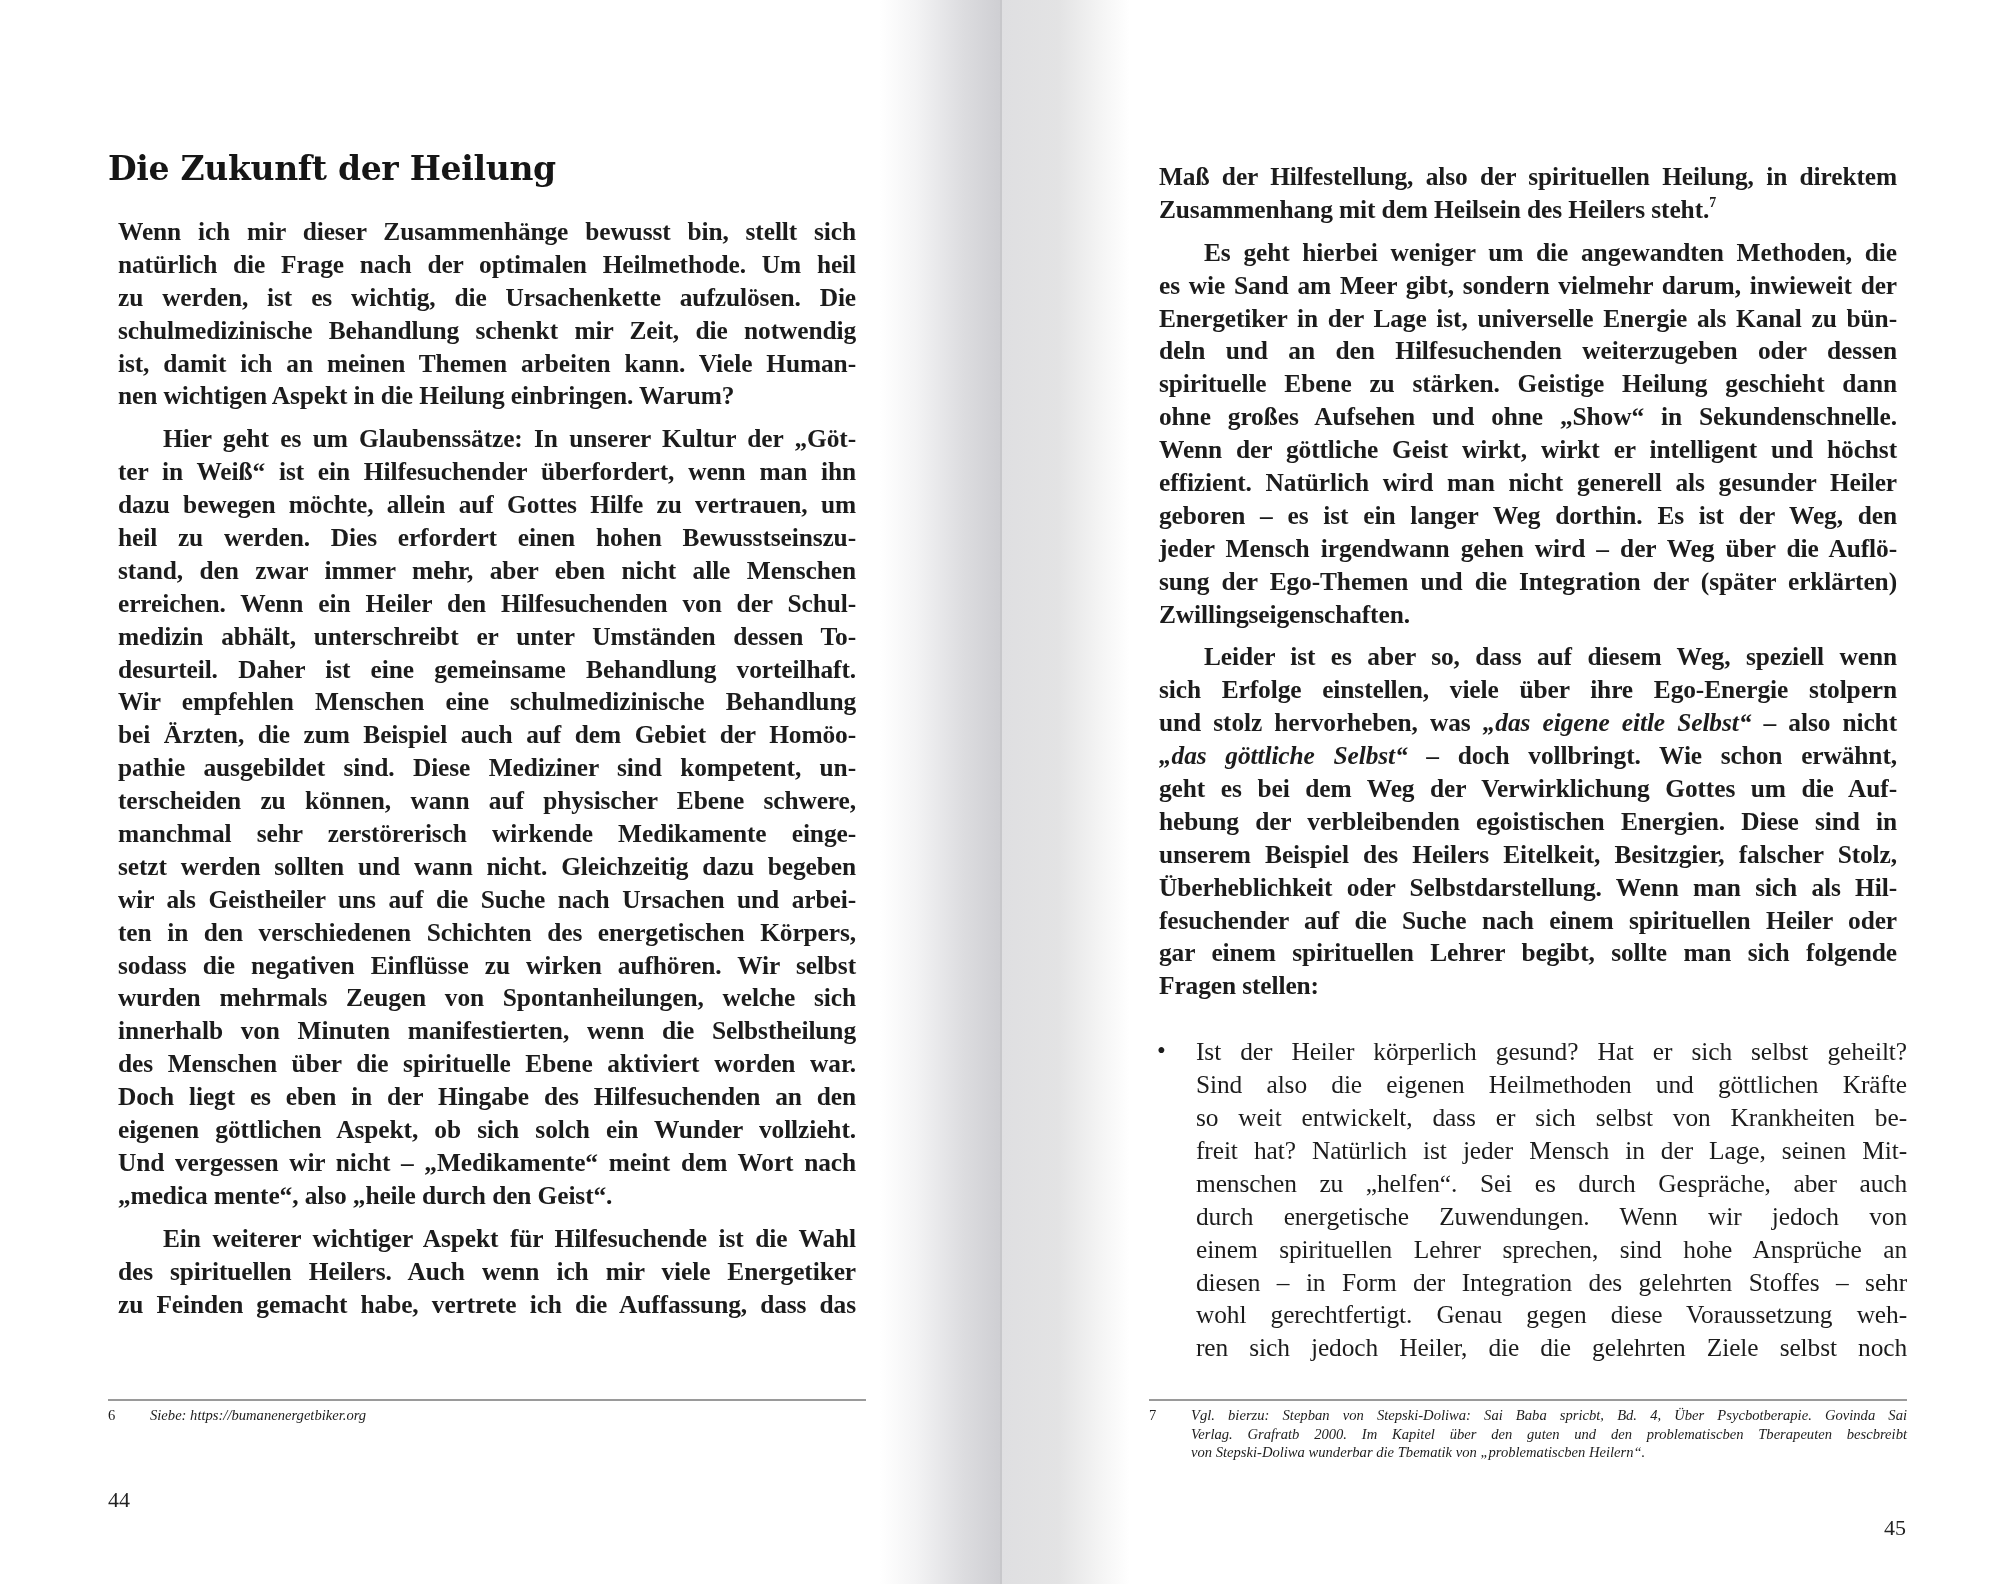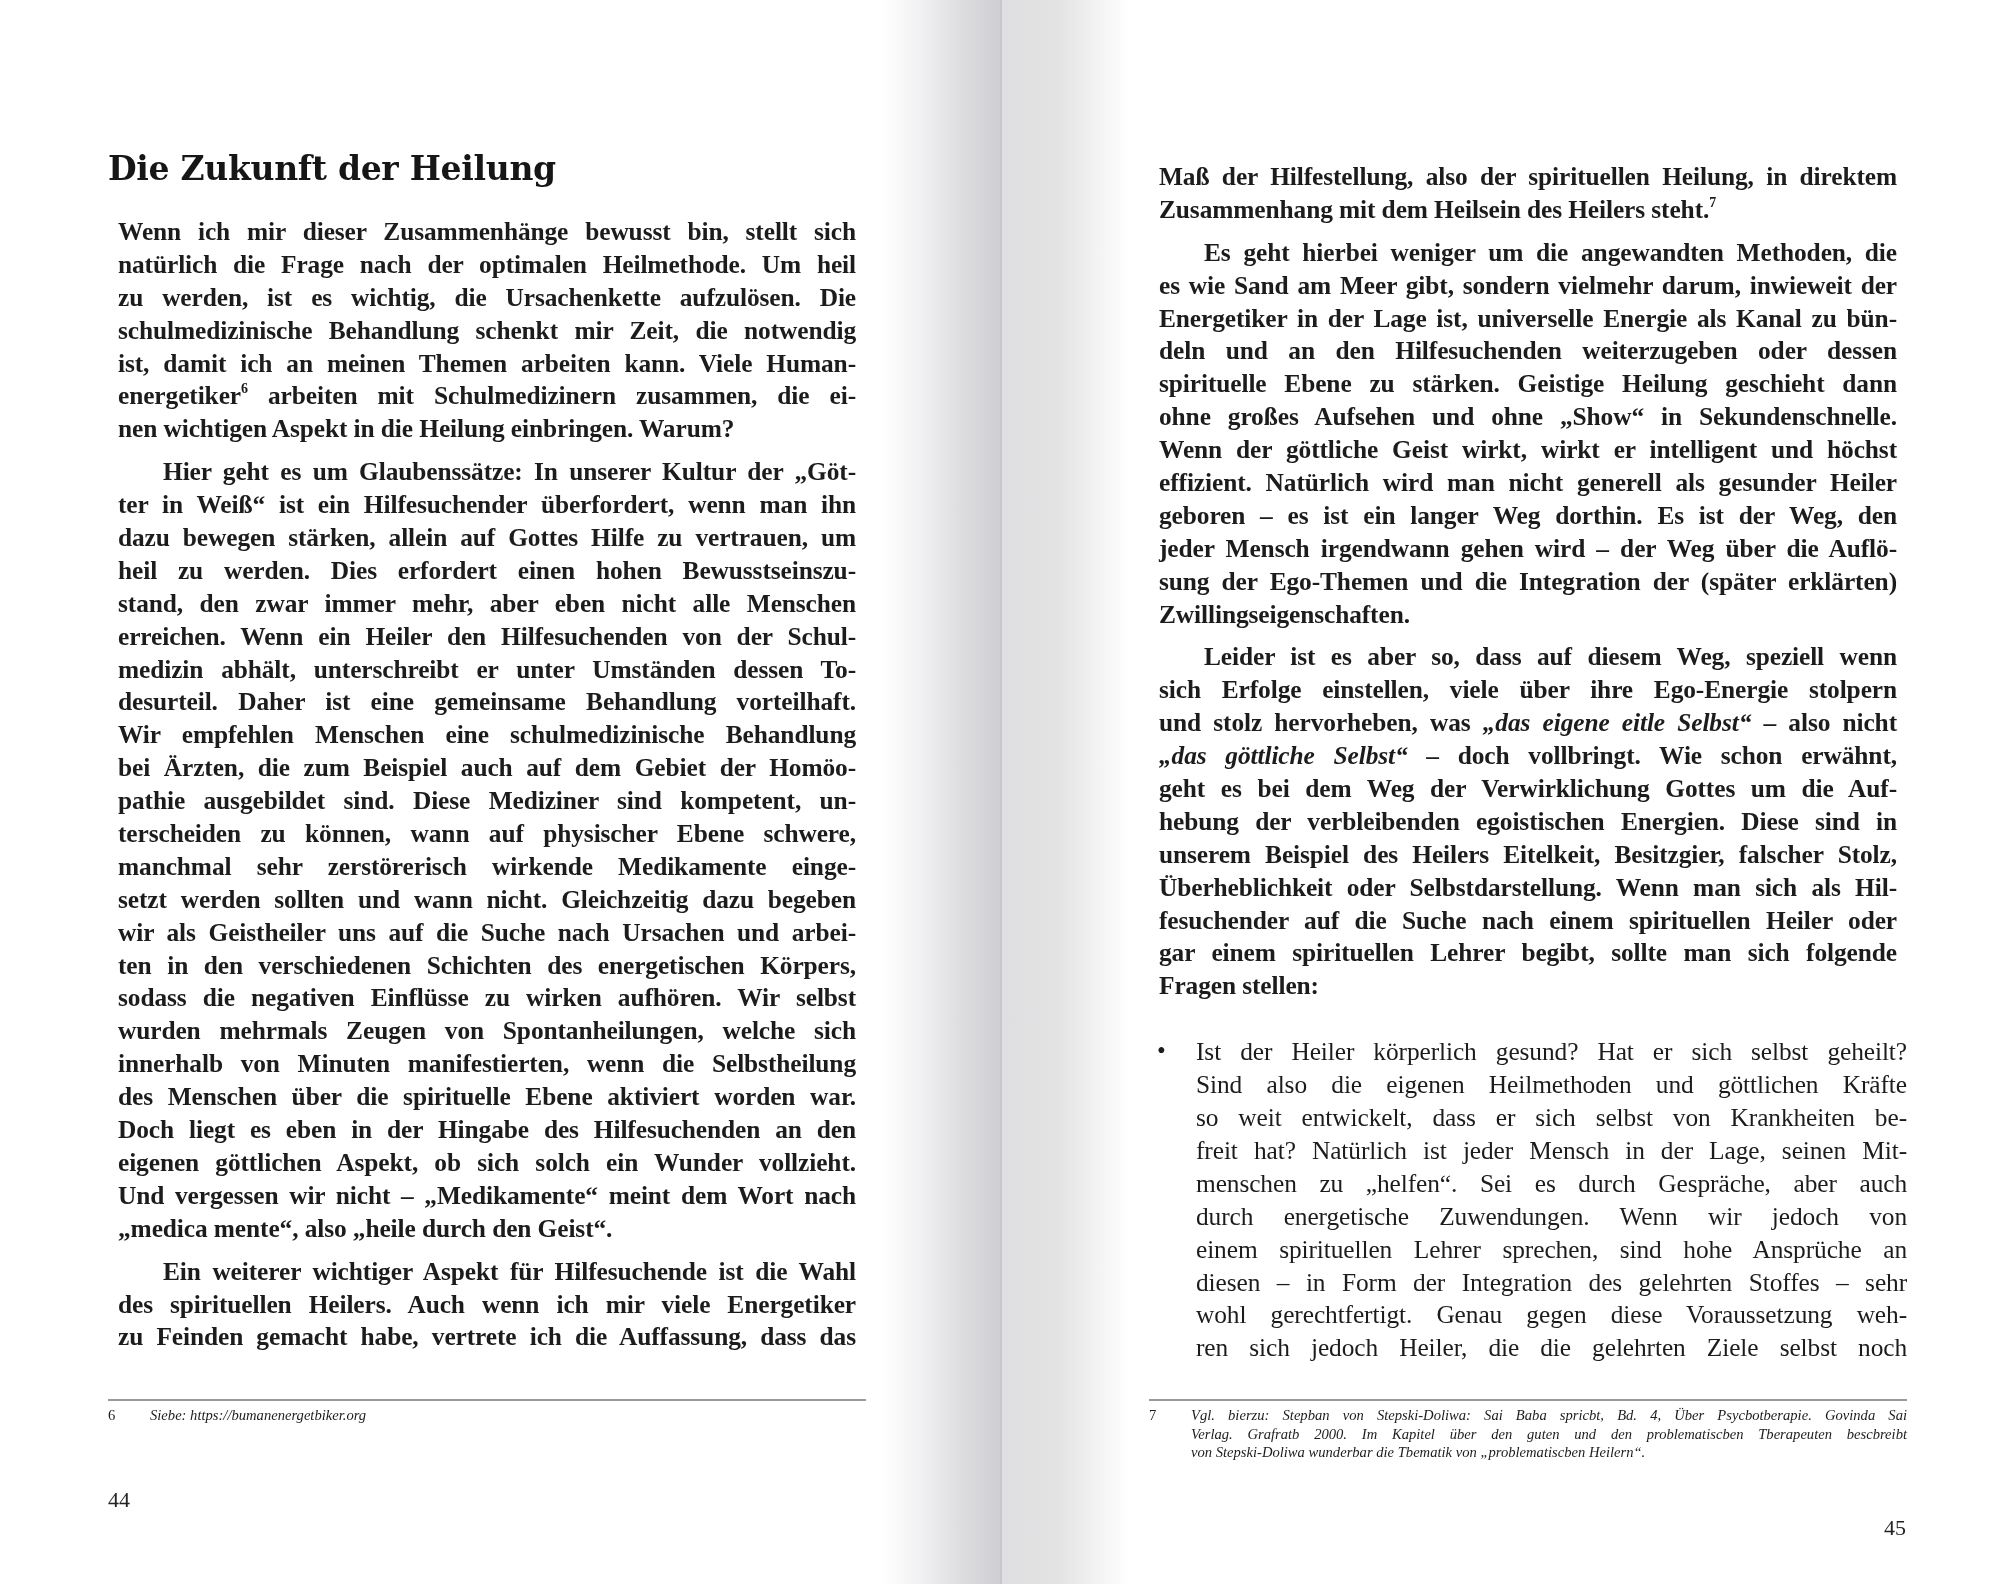--- a/index.html
+++ b/index.html
@@ -91,27 +91,26 @@
   <section class="page page-left">
     <div class="column">
       <h1 class="heading">Die Zukunft der Heilung</h1>
       <div id="left-paras">
           <p class="para">
             <span class="line">Wenn ich mir dieser Zusammenhänge bewusst bin, stellt sich</span>
             <span class="line">natürlich die Frage nach der optimalen Heilmethode. Um heil</span>
             <span class="line">zu werden, ist es wichtig, die Ursachenkette aufzulösen. Die</span>
             <span class="line">schulmedizinische Behandlung schenkt mir Zeit, die notwendig</span>
             <span class="line">ist, damit ich an meinen Themen arbeiten kann. Viele Human-</span>
-            <span class="line">energetiker<sup class="fnref">6</sup> arbeiten mit Schulmedizinern zusammen, die ei-</span>
             <span class="line last">nen wichtigen Aspekt in die Heilung einbringen. Warum?</span>
           </p>
           <p class="para">
             <span class="line" style="text-indent: 45px;">Hier geht es um Glaubenssätze: In unserer Kultur der „Göt-</span>
             <span class="line">ter in Weiß“ ist ein Hilfesuchender überfordert, wenn man ihn</span>
-            <span class="line">dazu bewegen stärken, allein auf Gottes Hilfe zu vertrauen, um</span>
+            <span class="line">dazu bewegen möchte, allein auf Gottes Hilfe zu vertrauen, um</span>
             <span class="line">heil zu werden. Dies erfordert einen hohen Bewusstseinszu-</span>
             <span class="line">stand, den zwar immer mehr, aber eben nicht alle Menschen</span>
             <span class="line">erreichen. Wenn ein Heiler den Hilfesuchenden von der Schul-</span>
             <span class="line">medizin abhält, unterschreibt er unter Umständen dessen To-</span>
             <span class="line">desurteil. Daher ist eine gemeinsame Behandlung vorteilhaft.</span>
             <span class="line">Wir empfehlen Menschen eine schulmedizinische Behandlung</span>
             <span class="line">bei Ärzten, die zum Beispiel auch auf dem Gebiet der Homöo-</span>
             <span class="line">pathie ausgebildet sind. Diese Mediziner sind kompetent, un-</span>
             <span class="line">terscheiden zu können, wann auf physischer Ebene schwere,</span>
             <span class="line">manchmal sehr zerstörerisch wirkende Medikamente einge-</span>

